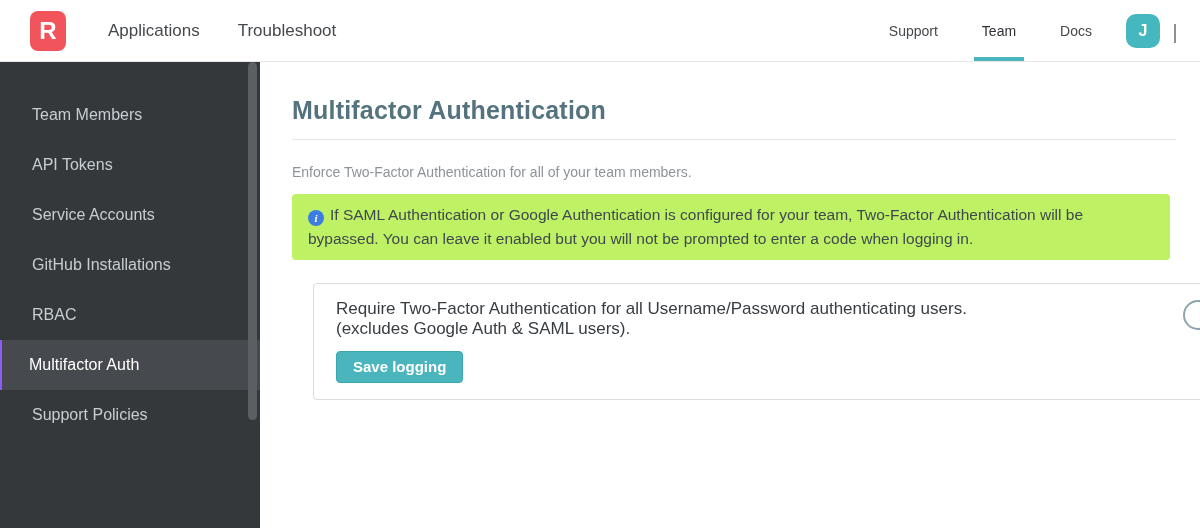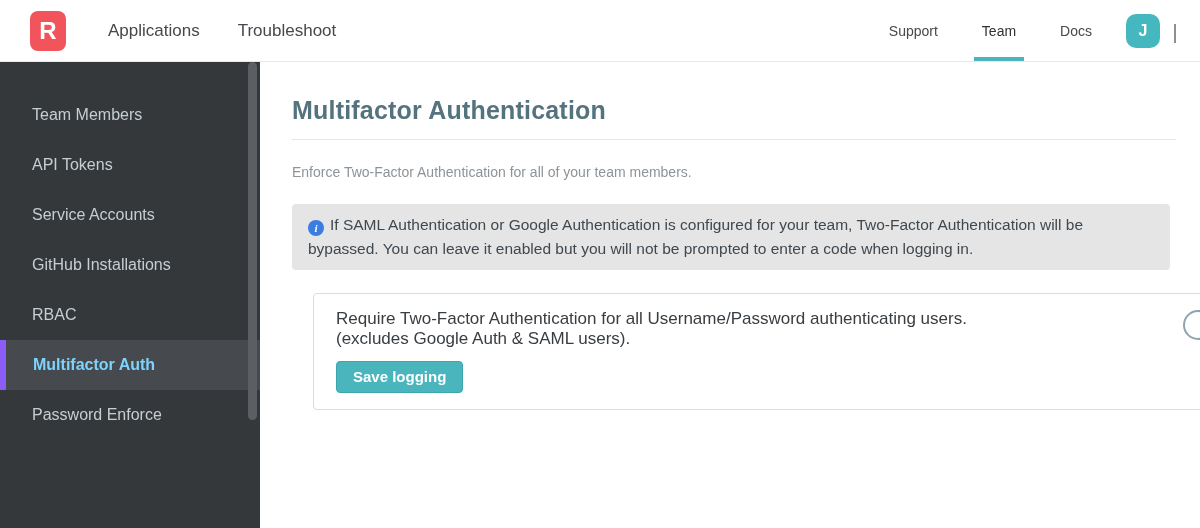--- a/index.html
+++ b/index.html
@@ -26,32 +26,32 @@
             margin-left:12px; cursor:pointer; }
   .chevron-wrap { margin:4px 6px 0 14px; cursor:pointer; }
   .chevron { width:12px; height:12px; border-right:2.5px solid #8a9196; border-bottom:2.5px solid #8a9196;
              transform:rotate(45deg); margin-top:-6px; }
 
   
   .sidebar { position:absolute; top:62px; left:0; width:260px; height:466px;
              background:#34383b; padding-top:28px; }
   .side-item { height:50px; display:flex; align-items:center; padding-left:32px;
                color:#c6ced3; font-size:16px; cursor:pointer; }
-  .side-item.active { background:#464a4e; border-left:6px solid #8b5cf6; padding-left:27px;
-                      color:#7dd3fc; font-weight:bold; }
+  .side-item.active { background:#464a4e; border-left:2px solid #8b5cf6; padding-left:27px;
+                      color:#ffffff; font-weight:normal; }
   .scroll-thumb { position:absolute; top:0; right:3px; width:9px; height:358px;
                   background:#5b5f63; border-radius:5px; cursor:pointer; }
 
   
   .main { position:absolute; top:62px; left:260px; width:940px; height:466px;
           background:#fff; padding:34px 0 0 32px; }
   .page-title { font-size:25px; font-weight:700; color:#54737f; letter-spacing:0.2px; }
   .divider { width:884px; height:1px; background:#e4e6e8; margin-top:14px; }
   .subtitle { margin-top:24px; font-size:14px; color:#8d9499; width:884px; }
-  .info-box { margin-top:24px; width:878px; background:#e5e5e5; border-radius:4px;
+  .info-box { margin-top:14px; width:878px; background:#bef264; border-radius:4px;
               padding:9px 16px; font-size:15.5px; line-height:24px; color:#3f484f; }
   .info-icon { display:inline-flex; width:16px; height:16px; border-radius:50%; background:#3b7de0;
                color:#fff; align-items:center; justify-content:center; font-size:11px; font-weight:bold;
                font-style:italic; font-family:"Liberation Serif", serif; vertical-align:-2px; margin-right:6px; }
   .card { position:relative; margin:23px 0 0 21px; width:965px; border:1px solid #d9dde0;
           border-radius:4px; background:#fff; padding:15px 22px 16px; }
   .card-text { font-size:17px; line-height:20px; color:#383d42; width:720px; }
   .toggle { position:absolute; top:16px; right:40px; width:54px; height:30px; border-radius:15px;
             background:#8da5ae; cursor:pointer; }
   .toggle .knob { position:absolute; top:2px; left:2px; width:26px; height:26px;
@@ -99,21 +99,21 @@
     <div class="side-item">
       <span>GitHub Installations</span>
     </div>
     <div class="side-item">
       <span>RBAC</span>
     </div>
     <div class="side-item active">
       <span>Multifactor Auth</span>
     </div>
     <div class="side-item">
-      <span>Password Enforce</span>
+      <span>Support Policies</span>
     </div>
     <div class="scroll-thumb"></div>
   </div>
 
   <div class="main">
     <div class="page-title">Multifactor Authentication</div>
     <div class="divider"></div>
     <div class="subtitle">Enforce Two-Factor Authentication for all of your team members.</div>
 
     <div class="info-box">

